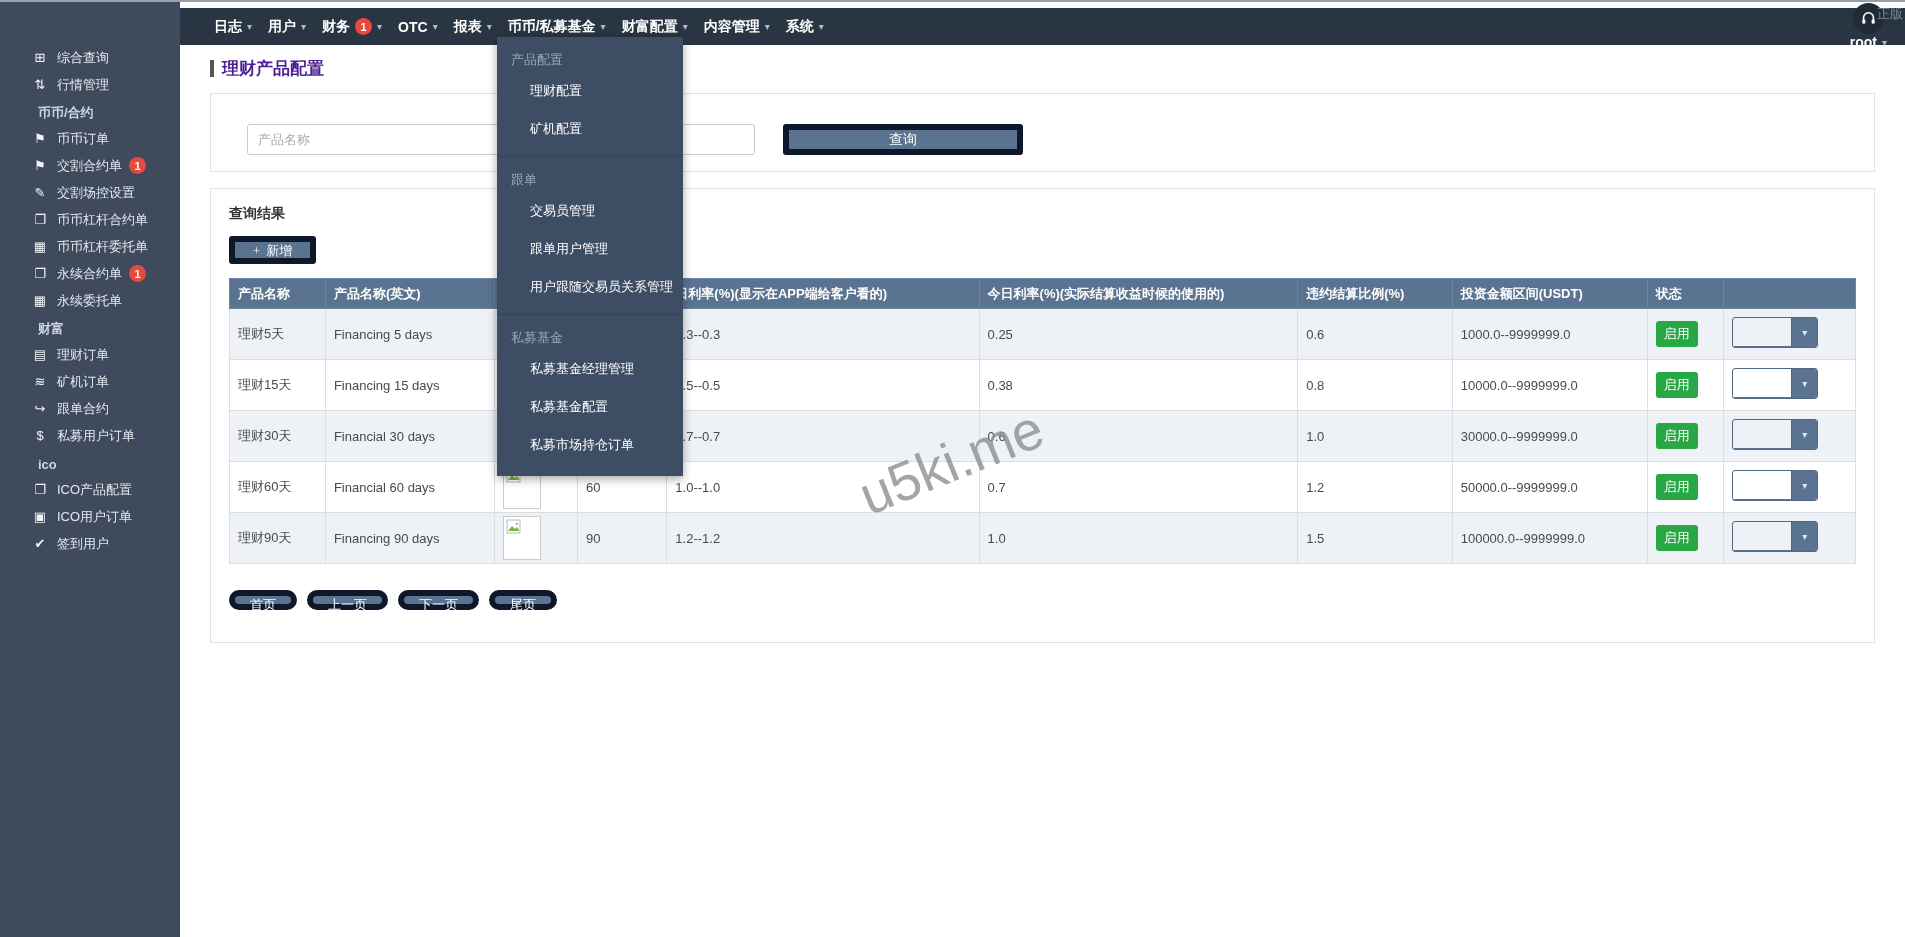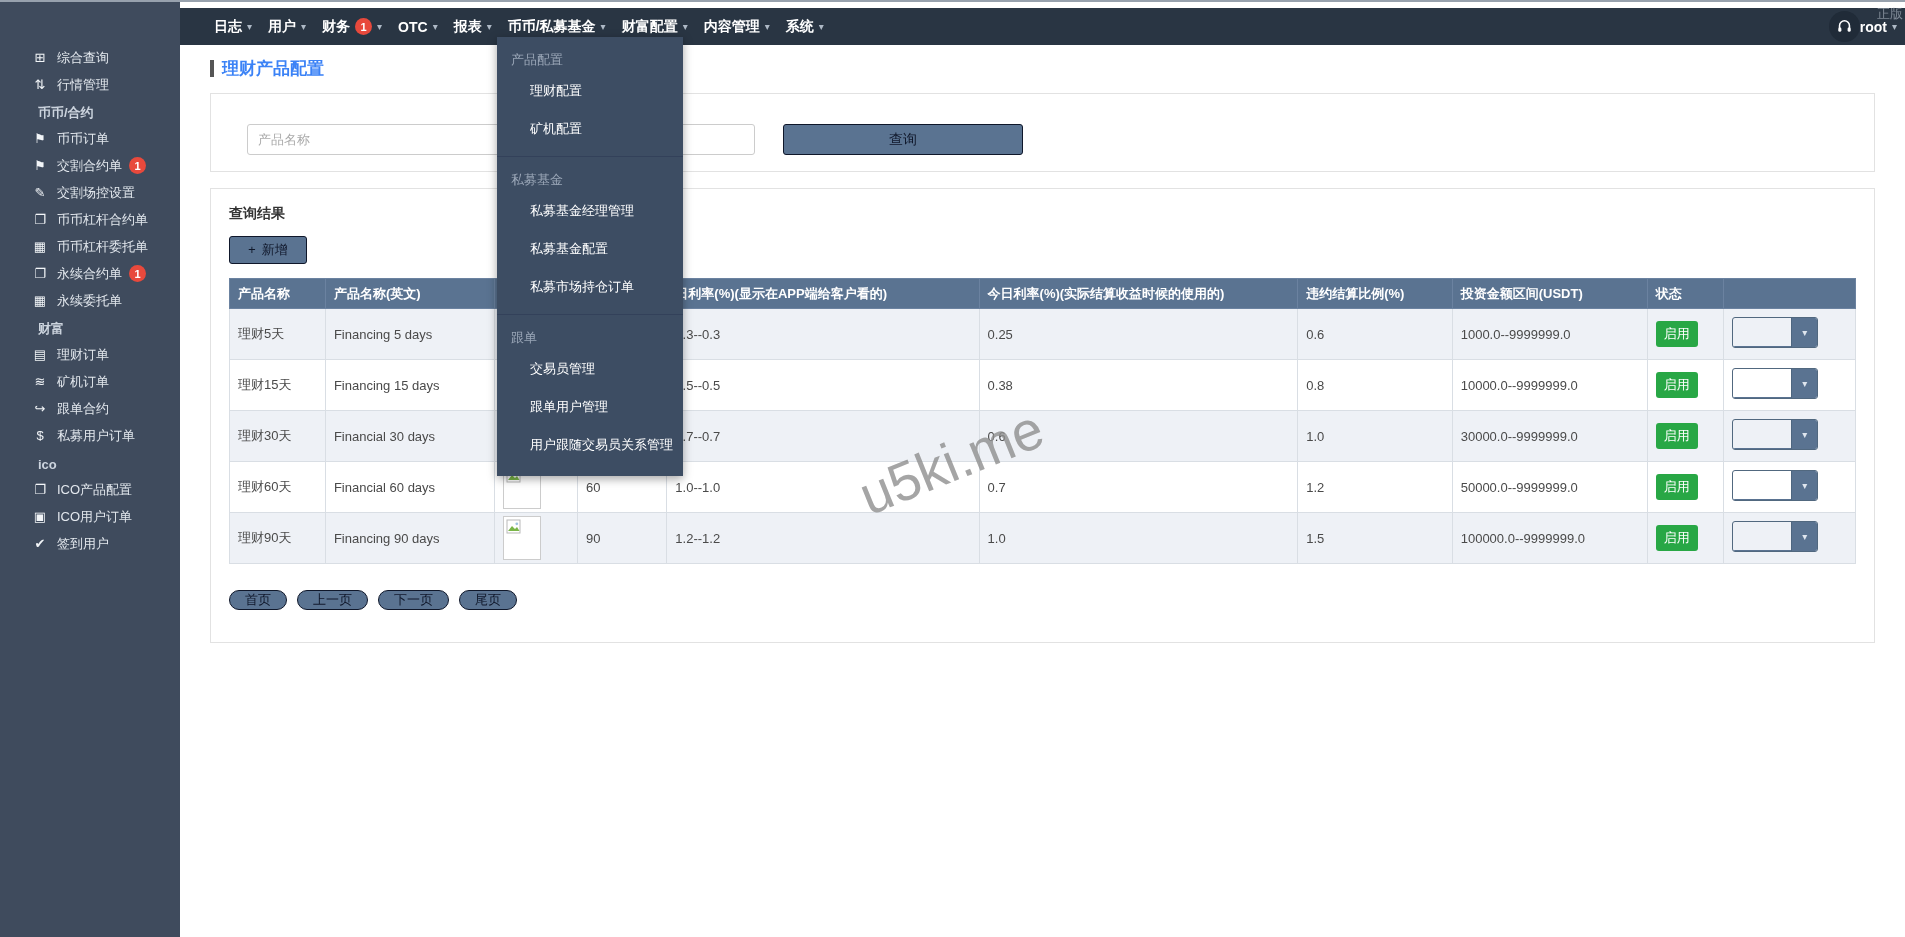--- a/index.html
+++ b/index.html
@@ -10,42 +10,42 @@
   html,body{width:1905px;height:937px;overflow:hidden;}
   body{font-family:"Liberation Sans","DejaVu Sans",sans-serif;background:#fff;position:relative;}
   body::before{content:"";position:absolute;top:0;left:0;width:1905px;height:2px;background:#97a1ad;z-index:60;}
 
   
   .topbar{position:absolute;top:8px;left:180px;right:0;height:37px;background:var(--topbar);z-index:40;display:flex;align-items:center;}
   .topbar-menus{display:flex;align-items:center;gap:16px;padding-left:34px;height:100%;}
   .tb-menu{display:flex;align-items:center;gap:5px;color:#fff;font-size:14px;font-weight:bold;cursor:pointer;height:100%;}
   .tb-caret{color:#aeb9c6;font-size:10px;}
   .tb-badge{background:var(--red);color:#fff;font-size:11px;font-weight:bold;min-width:17px;height:17px;border-radius:50%;display:inline-flex;align-items:center;justify-content:center;padding:0 2px;}
-  .topbar-right{margin-left:auto;display:flex;align-items:center;padding-right:8px;}
+  .topbar-right{margin-left:auto;display:flex;align-items:center;padding-right:18px;flex-direction:column;}
   .headset-btn{width:31px;height:31px;border-radius:50%;background:#202b38;display:flex;align-items:center;justify-content:center;cursor:pointer;}
   .tb-user{display:flex;align-items:center;gap:5px;color:#fff;font-size:14px;font-weight:bold;cursor:pointer;}
   .corner-mark{position:absolute;top:-3px;right:2px;color:#8d97a3;font-size:13px;z-index:41;opacity:.85;}
 
   
   .sidebar{position:absolute;top:0;left:0;width:180px;height:937px;background:var(--sidebar);z-index:30;padding-top:44px;}
   .sb-item{display:flex;align-items:center;height:27px;padding-left:30px;color:#e3e8ee;font-size:13px;cursor:pointer;white-space:nowrap;}
   .sb-icon{display:inline-block;width:20px;text-align:center;margin-right:7px;color:#f2f5f8;font-size:13px;}
   .sb-section{height:24px;display:flex;align-items:center;padding-left:10px;color:#ccd4de;font-size:13px;font-weight:bold;margin-top:3px;margin-left:28px;}
   .sb-badge{background:var(--red);color:#fff;font-size:11px;font-weight:bold;min-width:17px;height:17px;border-radius:50%;display:inline-flex;align-items:center;justify-content:center;margin-left:7px;}
 
   
   .main{position:absolute;top:37px;left:180px;right:0;bottom:0;background:#fff;padding:20px 30px;z-index:10;}
-  .page-title{display:flex;align-items:center;font-size:17px;font-weight:bold;color:#3b82f6;margin-bottom:13px;}
+  .page-title{display:flex;align-items:center;font-size:17px;font-weight:bold;color:#4c1d95;margin-bottom:13px;}
   .title-bar{width:4px;height:17px;background:#555;margin-right:8px;}
   .panel{border:1px solid #e2e2e2;background:#fff;padding:16px 18px;}
   .panel-header{font-size:14px;font-weight:bold;color:#333;}
   .search-row{display:flex;align-items:center;margin-top:14px;}
   .search-input{width:508px;height:31px;border:1px solid #ccc;border-radius:3px;padding:0 10px;font-size:13px;color:#333;margin-left:18px;}
   .search-input::placeholder{color:#aaa;}
-  .btn{background:var(--accent);color:#0f172a;border:1px solid #0f172a;border-radius:3px;font-size:14px;cursor:pointer;font-family:Liberation Mono, monospace;}
+  .btn{background:var(--accent);color:#ffffff;border:6px solid #0f172a;border-radius:3px;font-size:14px;cursor:pointer;font-family:Liberation Serif, serif;}
   .search-btn{width:240px;height:31px;margin-left:28px;}
   .results-panel{margin-top:16px;min-height:455px;}
   .add-btn{height:28px;padding:0 18px;margin:13px 0 14px;font-size:13px;}
   .add-btn .plus{margin-right:6px;}
 
   
   table{width:100%;border-collapse:collapse;table-layout:fixed;}
   thead th{background:var(--accent);color:#fff;font-size:13px;font-weight:bold;text-align:left;height:30px;padding:0 8px;border:1px solid #6b82a0;white-space:nowrap;overflow:hidden;}
   tbody td{height:51px;font-size:13px;color:#4a4a4a;padding:0 8px;border:1px solid #d9dee4;vertical-align:middle;white-space:nowrap;overflow:hidden;}
   tbody tr:nth-child(odd){background:var(--rowalt);}
@@ -364,24 +364,24 @@
 
 <div class="watermark">u5ki.me</div>
 
 <div class="dropdown">
   <div class="dd-section">
     <div class="dd-header">产品配置</div>
     <div class="dd-item">理财配置</div>
     <div class="dd-item">矿机配置</div>
   </div>
   <div class="dd-section">
+    <div class="dd-header">跟单</div>
+    <div class="dd-item">交易员管理</div>
+    <div class="dd-item">跟单用户管理</div>
+    <div class="dd-item">用户跟随交易员关系管理</div>
+  </div>
+  <div class="dd-section">
     <div class="dd-header">私募基金</div>
     <div class="dd-item">私募基金经理管理</div>
     <div class="dd-item">私募基金配置</div>
     <div class="dd-item">私募市场持仓订单</div>
   </div>
-  <div class="dd-section">
-    <div class="dd-header">跟单</div>
-    <div class="dd-item">交易员管理</div>
-    <div class="dd-item">跟单用户管理</div>
-    <div class="dd-item">用户跟随交易员关系管理</div>
-  </div>
 </div>
 
 </body></html>

